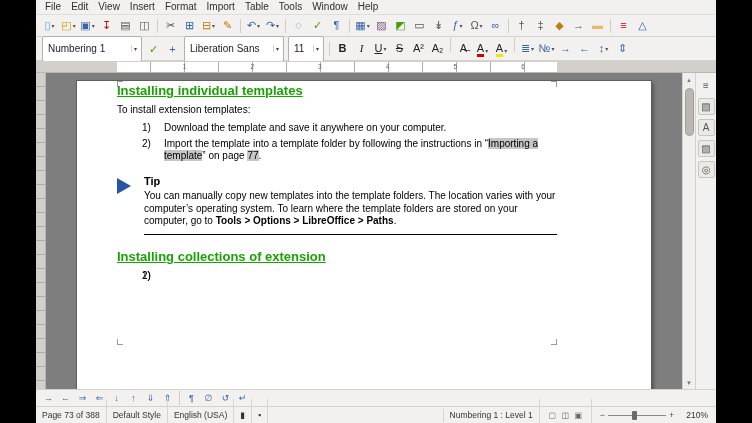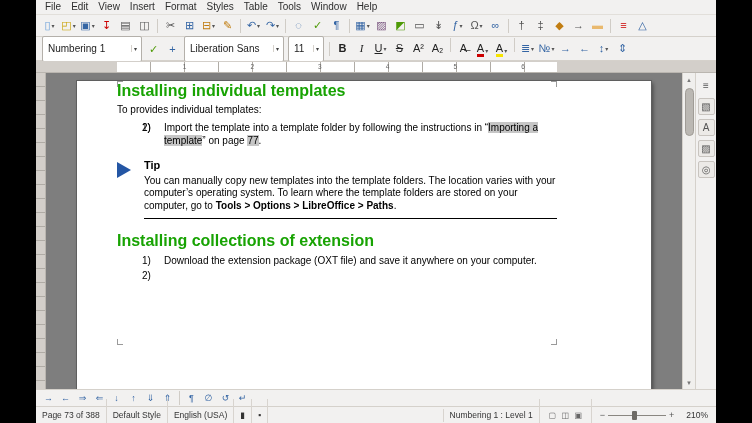--- a/index.html
+++ b/index.html
@@ -63,22 +63,22 @@
           outline:1px solid #5f5f5f; box-shadow:2px 2px 4px rgba(0,0,0,.45);
           position:relative; }
   .text-area { position:relative; margin:8px 0 0 40px; width:440px; height:264px;
                overflow:hidden; font-size:10px; line-height:12.5px; color:#000; }
   .corner { position:absolute; width:6px; height:6px; }
   .c-tl { left:0; top:0; border-left:1px solid #9a9a9a; border-top:1px solid #9a9a9a; }
   .c-tr { right:0; top:0; border-right:1px solid #9a9a9a; border-top:1px solid #9a9a9a; }
   .c-bl { left:0; bottom:0; border-left:1px solid #9a9a9a; border-bottom:1px solid #9a9a9a; }
   .c-br { right:0; bottom:0; border-right:1px solid #9a9a9a; border-bottom:1px solid #9a9a9a; }
 
-  .h-green { color:var(--heading-green,#18a303); font-size:16px; font-weight:bold;
-             margin:4px 0 6px; }
+  .h-green { color:var(--heading-green,#18a303); font-size:13px; font-weight:bold;
+             margin:4px 0 6px;text-decoration:underline; }
   .h2gap { margin-top:16px; margin-bottom:7px; }
   .para { margin-bottom:6px; }
   .li { position:relative; padding-left:47px; margin-bottom:3px; }
   .li .num { position:absolute; left:25px; }
   .seg-field { background:var(--field-shading,#c6c6c6); }
   .seg-bold { font-weight:bold; }
 
   .tip { display:flex; margin-top:12px; }
   .tip-marker { width:27px; padding-top:3px; }
   .tri { width:0; height:0; border-top:8px solid transparent; border-bottom:8px solid transparent;
@@ -126,21 +126,21 @@
 
 <div class="window">
 
 
   <div class="menubar">
       <span class="menu-item">File</span>
       <span class="menu-item">Edit</span>
       <span class="menu-item">View</span>
       <span class="menu-item">Insert</span>
       <span class="menu-item">Format</span>
-      <span class="menu-item">Styles</span>
+      <span class="menu-item">Import</span>
       <span class="menu-item">Table</span>
       <span class="menu-item">Tools</span>
       <span class="menu-item">Window</span>
       <span class="menu-item">Help</span>
     </div>
 
   <div class="tb tb1">
       <span class="ic">
         <span class="g" style="color: rgb(106, 159, 216);">▯</span>
         <span class="caret">▾</span>
@@ -322,45 +322,45 @@
 
     <div class="docarea">
       <div class="page">
         <div class="text-area">
           <span class="corner c-tl"></span>
           <span class="corner c-tr"></span>
           <span class="corner c-bl"></span>
           <span class="corner c-br"></span>
 
           <div class="h-green">Installing individual templates</div>
-          <div class="para">To provides individual templates:</div>
+          <div class="para">To install extension templates:</div>
 
           <div class="li">
             <span class="num">1)</span>
+            <span><span>Download the template and save it anywhere on your computer.</span></span>
           </div>
           <div class="li">
             <span class="num">2)</span>
             <span><span>Import the template into a template folder by following the instructions in “</span><span class="seg-field">Importing a template</span><span>” on page </span><span class="seg-field">77</span><span>.</span></span>
           </div>
 
           <div class="tip">
             <div class="tip-marker">
               <span class="tri"></span>
             </div>
             <div class="tip-content">
               <div class="tip-title">Tip</div>
               <div class="tip-body"><span>You can manually copy new templates into the template folders. The location varies with your computer’s operating system. To learn where the template folders are stored on your computer, go to </span><span class="seg-bold">Tools &gt; Options &gt; LibreOffice &gt; Paths</span><span>.</span></div>
             </div>
           </div>
 
           <div class="h-green h2gap">Installing collections of extension</div>
 
           <div class="li">
             <span class="num">1)</span>
-            <span><span>Download the extension package (OXT file) and save it anywhere on your computer.</span></span>
           </div>
           <div class="li">
             <span class="num">2)</span>
           </div>
         </div>
       </div>
     </div>
 
     <div class="vscroll">
       <span class="sarrow">▲</span>

